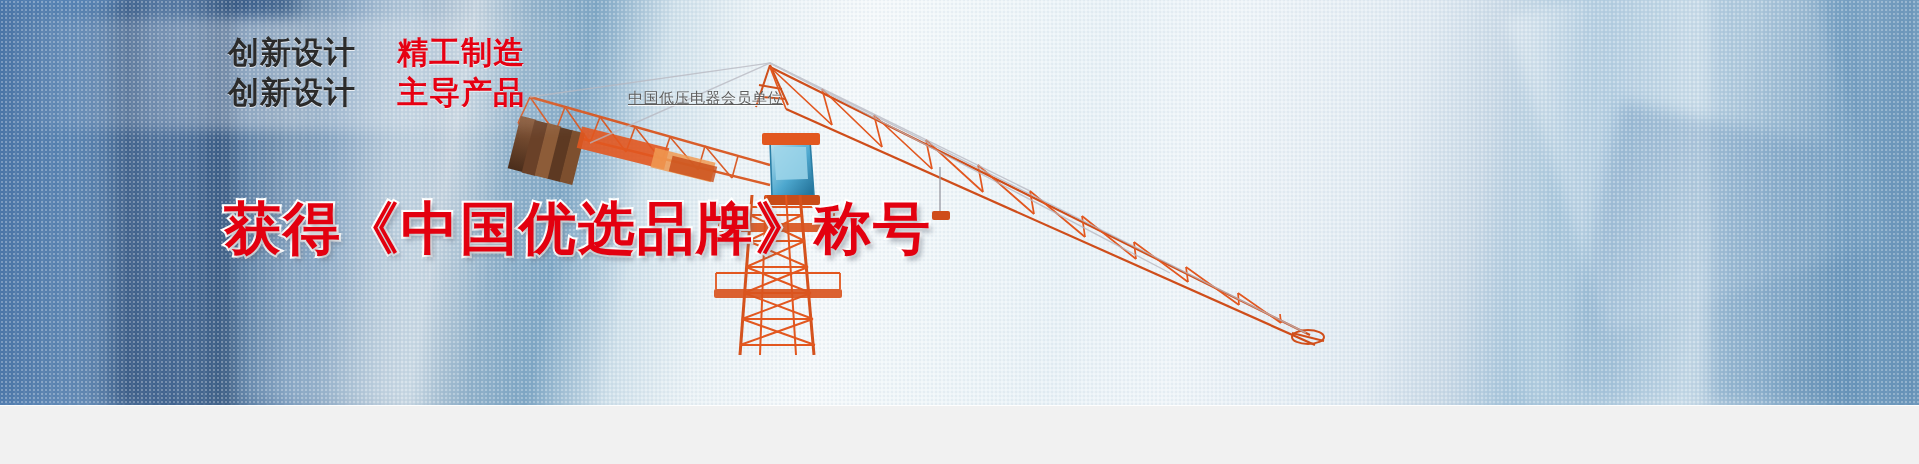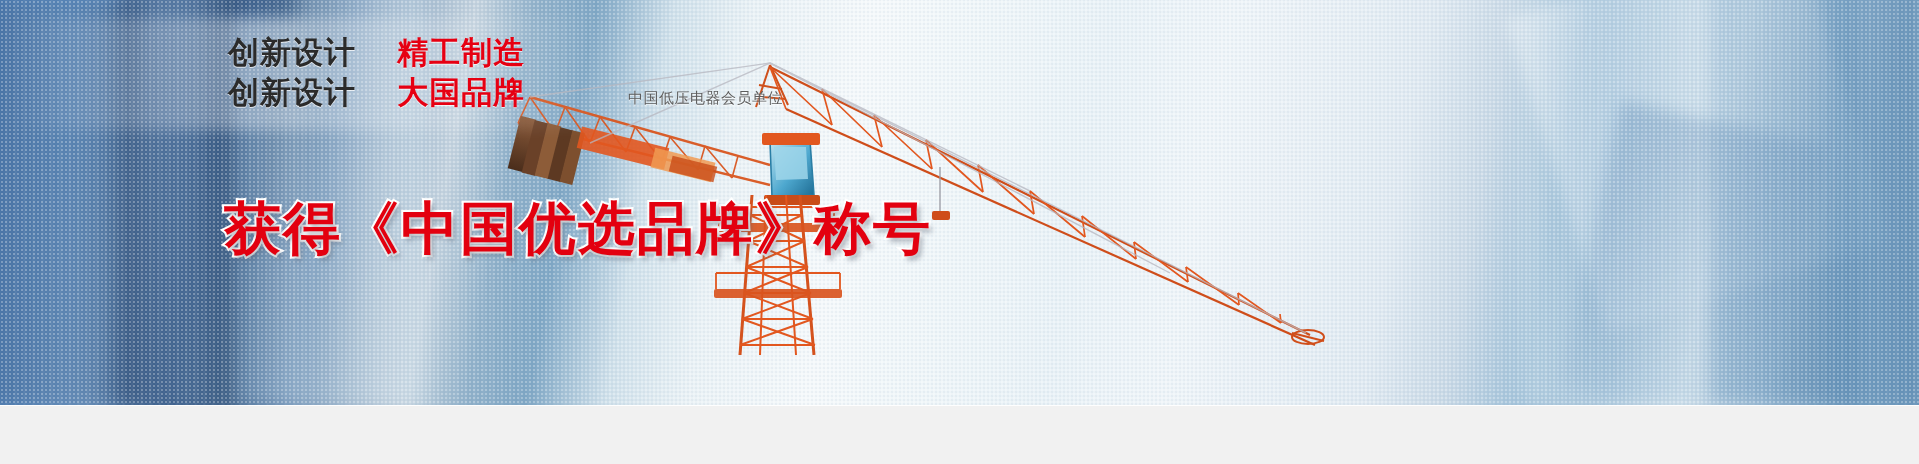--- a/index.html
+++ b/index.html
@@ -77,21 +77,21 @@
              background:linear-gradient(90deg,rgba(255,255,255,0),rgba(255,255,255,.30) 40%,rgba(255,255,255,0));
              filter:blur(6px); }
 
   
   .crane{ position:absolute; left:470px; top:45px; width:870px; height:310px; }
   .crane svg{ width:100%; height:100%; display:block; }
 
   
   .info{ position:absolute; left:628px; top:86px; color:#5d5d5d;
          font-size:15px; line-height:1.55; letter-spacing:.5px;
-         text-shadow:0 1px 1px rgba(255,255,255,.85); }
+         text-shadow:0 1px 1px rgba(255,255,255,.85);text-decoration:underline; }
   .info div{ white-space:nowrap; }
 
   
   .headline{ position:absolute; left:224px; top:191px; white-space:nowrap;
              font-size:57px; font-weight:bold; letter-spacing:2px;
              color:#e3000f;
              -webkit-text-stroke:4px #ffffff;
              paint-order:stroke fill;
              text-shadow:3px 4px 5px rgba(90,100,115,.45); }
 </style>
@@ -235,21 +235,21 @@
 
   <div class="slogan">
     <div class="slogan-line">
       <span class="s-dark">创新设计</span>
       <span class="s-gap"></span>
       <span class="s-red">精工制造</span>
     </div>
     <div class="slogan-line">
       <span class="s-dark">创新设计</span>
       <span class="s-gap"></span>
-      <span class="s-red">大国品牌</span>
+      <span class="s-red">主导产品</span>
     </div>
   </div>
 
   <div class="info">
     <div>中国低压电器会员单位</div>
   </div>
 
   <div class="headline">获得《中国优选品牌》称号</div>
 
   <div class="footer-strip"></div>

